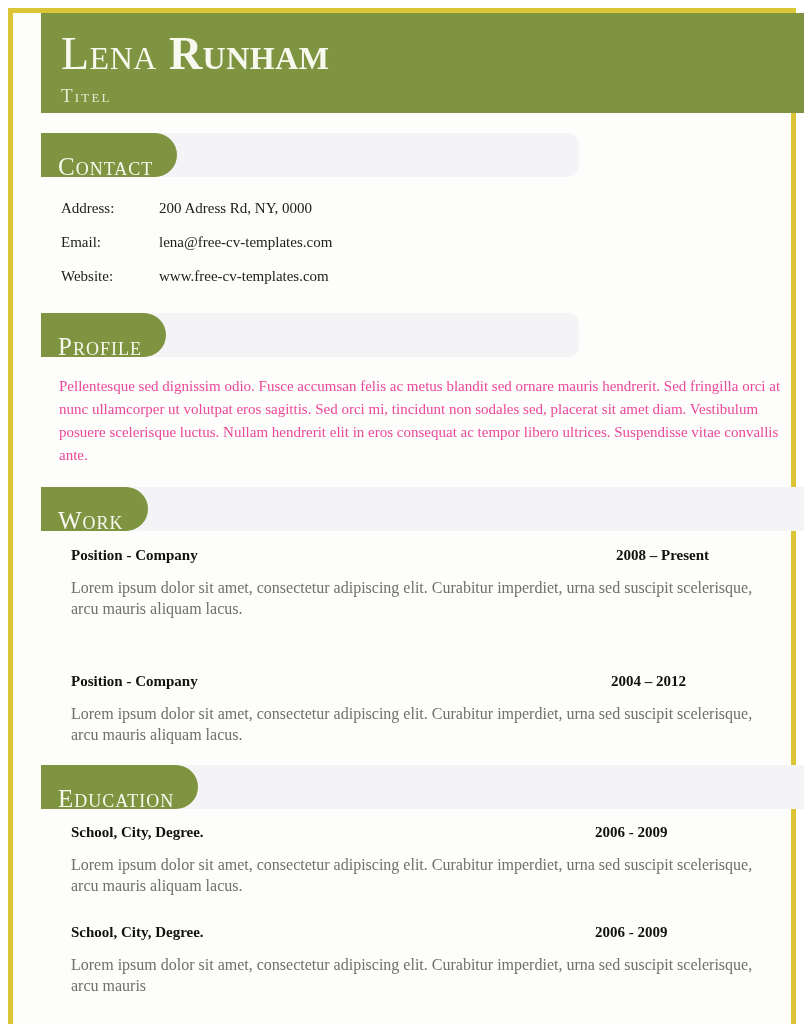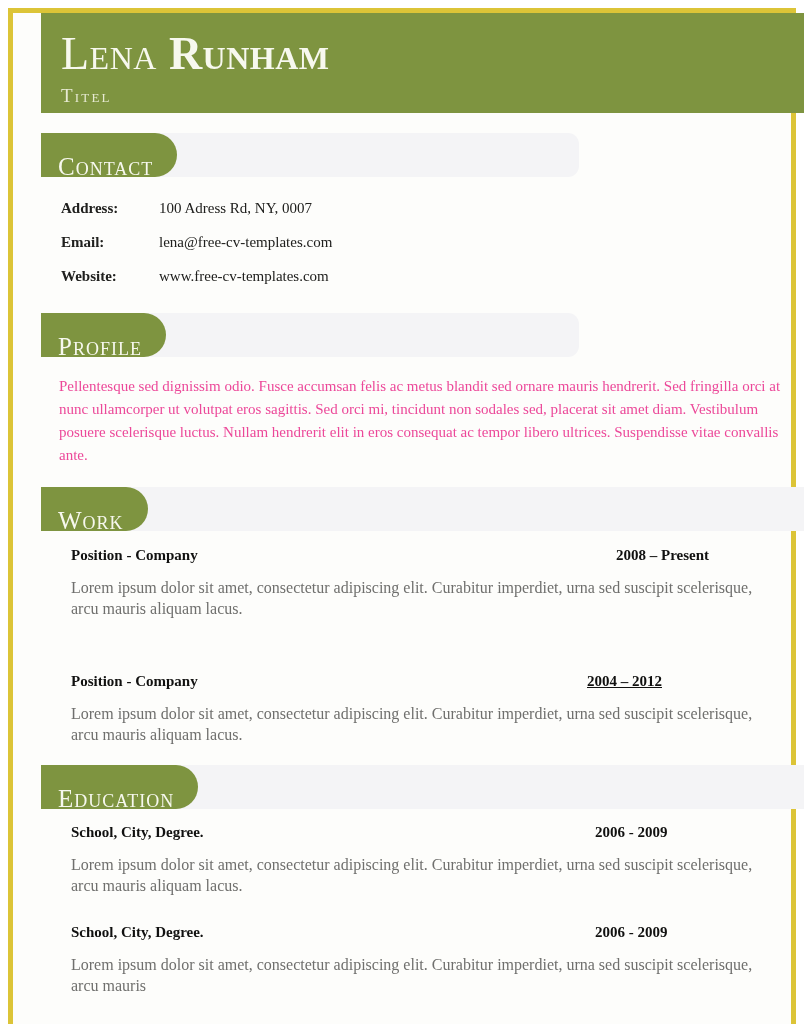--- a/index.html
+++ b/index.html
@@ -98,21 +98,21 @@
   }
 
   
   .contact-list { margin-top: 14px; padding-left: 20px; }
   .contact-row {
     display: flex;
     font-size: 15px;
     color: #20201e;
     line-height: 34px;
   }
-  .contact-label { width: 98px; flex: none; font-weight: bold; }
+  .contact-label { width: 98px; flex: none; }
   .contact-value { }
 
   
   .profile-text {
     margin-top: 18px;
     padding: 0 38px 0 18px;
     font-size: 15px;
     line-height: 23px;
     color: #ec4899;
     text-align: left;
@@ -127,21 +127,21 @@
   .entry-head {
     position: relative;
     font-size: 15px;
     font-weight: bold;
     color: #111110;
     height: 22px;
   }
   .entry-title { position: absolute; left: 10px; top: 0; }
   .entry-date  { position: absolute; top: 0; }
   .entry-date.d1 { left: 555px; }
-  .entry-date.d2 { left: 526px; text-decoration: underline; }
+  .entry-date.d2 { left: 550px; }
   .entry-date.d3 { left: 534px; }
   .entry-desc {
     margin-top: 8px;
     padding-left: 10px;
     font-size: 16px;
     line-height: 21px;
     color: #6f6f6d;
   }
 </style>
 </head>
@@ -156,21 +156,21 @@
       <div class="subtitle">Titel</div>
     </div>
 
     <div class="section-band">
       <div class="band-bar short"></div>
       <div class="tab">Contact</div>
     </div>
     <div class="contact-list">
       <div class="contact-row">
         <div class="contact-label">Address:</div>
-        <div class="contact-value">100 Adress Rd, NY, 0007</div>
+        <div class="contact-value">200 Adress Rd, NY, 0000</div>
       </div>
       <div class="contact-row">
         <div class="contact-label">Email:</div>
         <div class="contact-value">lena@free-cv-templates.com</div>
       </div>
       <div class="contact-row">
         <div class="contact-label">Website:</div>
         <div class="contact-value">www.free-cv-templates.com</div>
       </div>
     </div>

